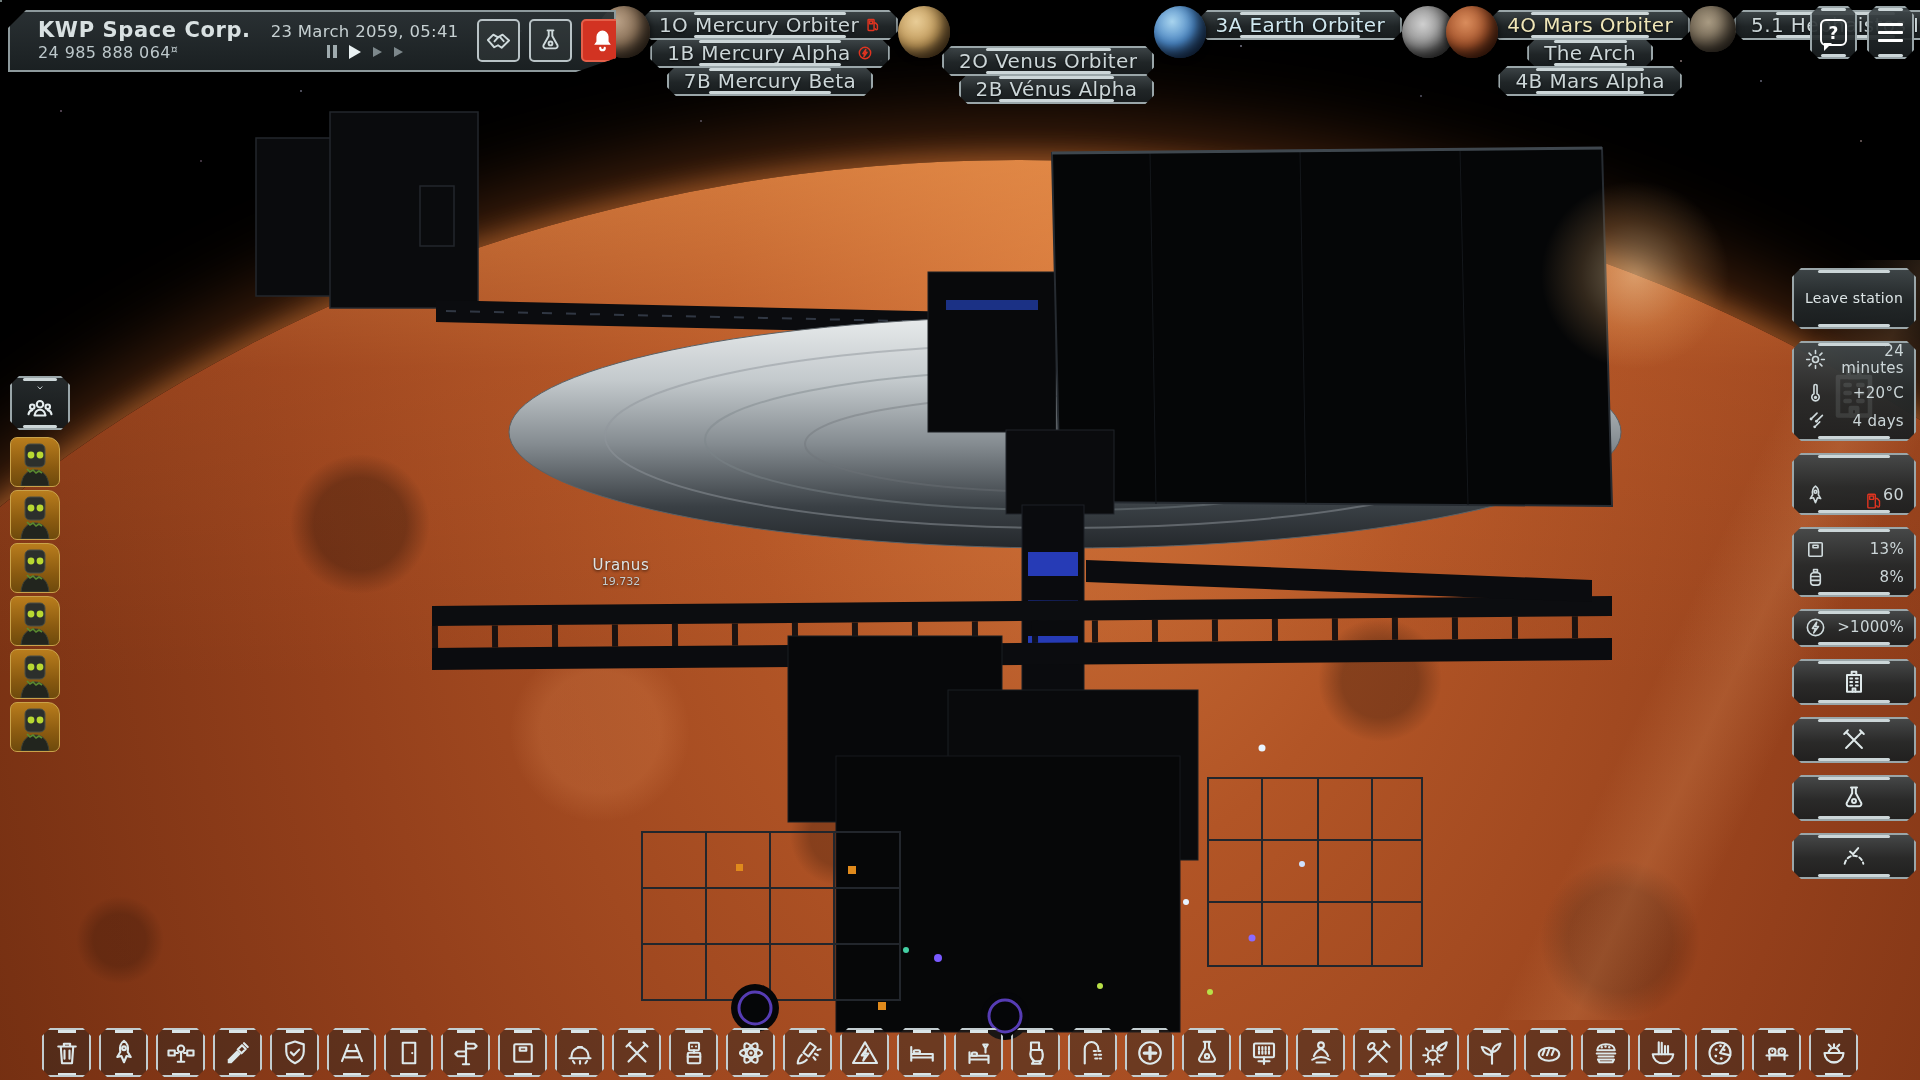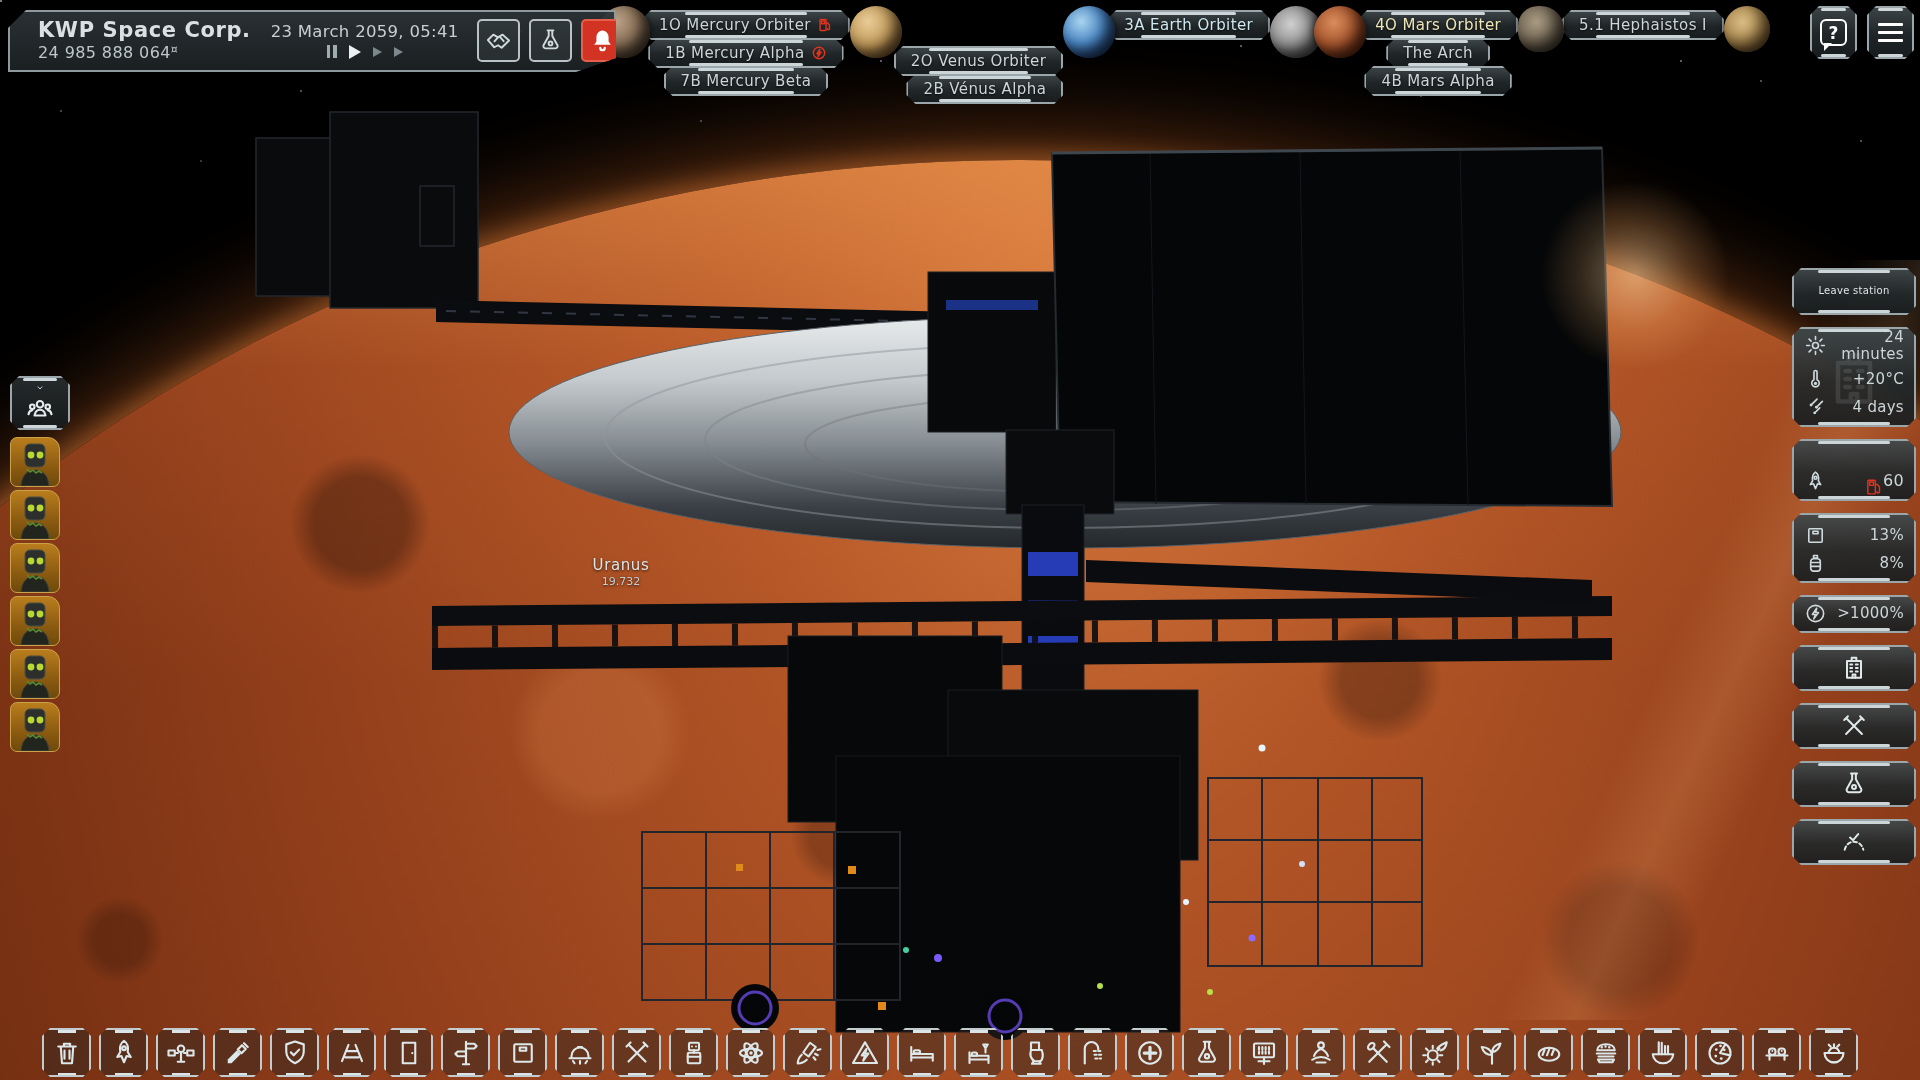--- a/index.html
+++ b/index.html
@@ -70,21 +70,21 @@
     box-shadow:inset -8px -8px 13px rgba(0,0,0,.6), 0 0 7px rgba(0,0,0,.7);}
   .p-mercury{background:radial-gradient(circle at 35% 30%,#bba288 0%,#8a7158 45%,#4a3a2a 82%);}
   .p-venus{background:radial-gradient(circle at 35% 30%,#e8cc96 0%,#c09858 50%,#6a4a24 85%);}
   .p-earth{background:radial-gradient(circle at 35% 30%,#a8d4ee 0%,#4a86c4 45%,#16305a 85%);}
   .p-moon{background:radial-gradient(circle at 40% 35%,#cfcfcf 0%,#8e8e8e 50%,#3f3f3f 85%);}
   .p-mars{background:radial-gradient(circle at 38% 32%,#d98c5c 0%,#a4522a 50%,#56220e 85%);}
   .p-asteroid{background:radial-gradient(circle at 40% 35%,#a89a82 0%,#6f6351 55%,#3a3228 85%);border-radius:46% 54% 52% 48%;width:46px;height:46px;}
   .p-tan{background:radial-gradient(circle at 40% 35%,#d8bc84 0%,#a8854a 55%,#5c421e 85%);width:46px;height:46px;}
   .tab{display:flex;align-items:center;gap:6px;padding:4px 15px;height:30px;cursor:pointer;white-space:nowrap;margin-top:-2px;z-index:2;}
   .tab:first-child{margin-top:0;}
-  .tab-label{font-size:15px;letter-spacing:.4px;color:#ccd6d8;text-shadow:0 1px 2px rgba(0,0,0,.7);}
+  .tab-label{font-size:20px;letter-spacing:.4px;color:#ccd6d8;text-shadow:0 1px 2px rgba(0,0,0,.7);}
   .tab.active .tab-label{color:#efe6b8;}
   .tab.earthy .tab-label{color:#cfe7ef;}
   .badge{width:16px;height:16px;color:#e03420;}
   .badge svg{stroke-width:2.2;}
   
   #top-right{position:absolute;right:6px;top:6px;z-index:10;display:flex;gap:10px;}
   .tr-btn{width:47px;height:53px;display:flex;align-items:center;justify-content:center;cursor:pointer;}
   .help-bubble{width:27px;height:27px;border:2.5px solid #fff;border-radius:6px;position:relative;
     display:flex;align-items:center;justify-content:center;font-size:17px;font-weight:bold;color:#fff;}
   .help-bubble::after{content:"";position:absolute;left:2px;bottom:-7px;width:8px;height:8px;background:#fff;
@@ -96,22 +96,22 @@
   #crew-toggle{width:60px;height:54px;margin-bottom:4px;display:flex;flex-direction:column;align-items:center;justify-content:center;cursor:pointer;
     background:linear-gradient(180deg,rgba(40,46,48,.9),rgba(22,27,29,.9));}
   #crew-toggle .chev{width:20px;height:12px;color:#e4ecee;}
   #crew-toggle .ppl{width:34px;height:30px;color:#e4ecee;}
   .avatar{width:50px;height:50px;border:1px solid #c9a24a;border-radius:7px 12px 7px 7px;overflow:hidden;cursor:pointer;
     background:linear-gradient(180deg,#b97d1d,#8a5a10 62%,#6e4a0c);}
   .avatar svg{width:100%;height:100%;}
   
   #right-col{position:absolute;left:1792px;top:268px;width:124px;z-index:10;display:flex;flex-direction:column;gap:12px;}
   .rp{padding:6px 10px;cursor:pointer;}
-  #leave-btn{height:47px;display:flex;align-items:center;justify-content:center;
-    font-size:10px;line-height:1.25;letter-spacing:.3px;color:#dde5e6;}
+  #leave-btn{height:61px;display:flex;align-items:center;justify-content:center;
+    font-size:14px;line-height:1.25;letter-spacing:.3px;color:#dde5e6;}
   .rp-rows{display:flex;flex-direction:column;justify-content:flex-end;gap:5px;}
   .rp-row{display:flex;align-items:center;gap:8px;font-size:15px;color:#ccd6d8;}
   .rp-row .icon{width:23px;height:23px;flex:0 0 auto;}
   .rp-row .val{flex:1;text-align:right;letter-spacing:.3px;line-height:1.15;}
   #env-panel{height:100px;position:relative;}
   #env-panel .watermark{position:absolute;left:28px;top:18px;width:64px;height:64px;opacity:.12;}
   #rocket-panel{height:62px;position:relative;}
   #rocket-panel .val{font-size:16px;}
   #rocket-panel .pump{position:absolute;right:30px;bottom:2px;width:20px;height:20px;color:#e03420;}
   #storage-panel{height:70px;}

